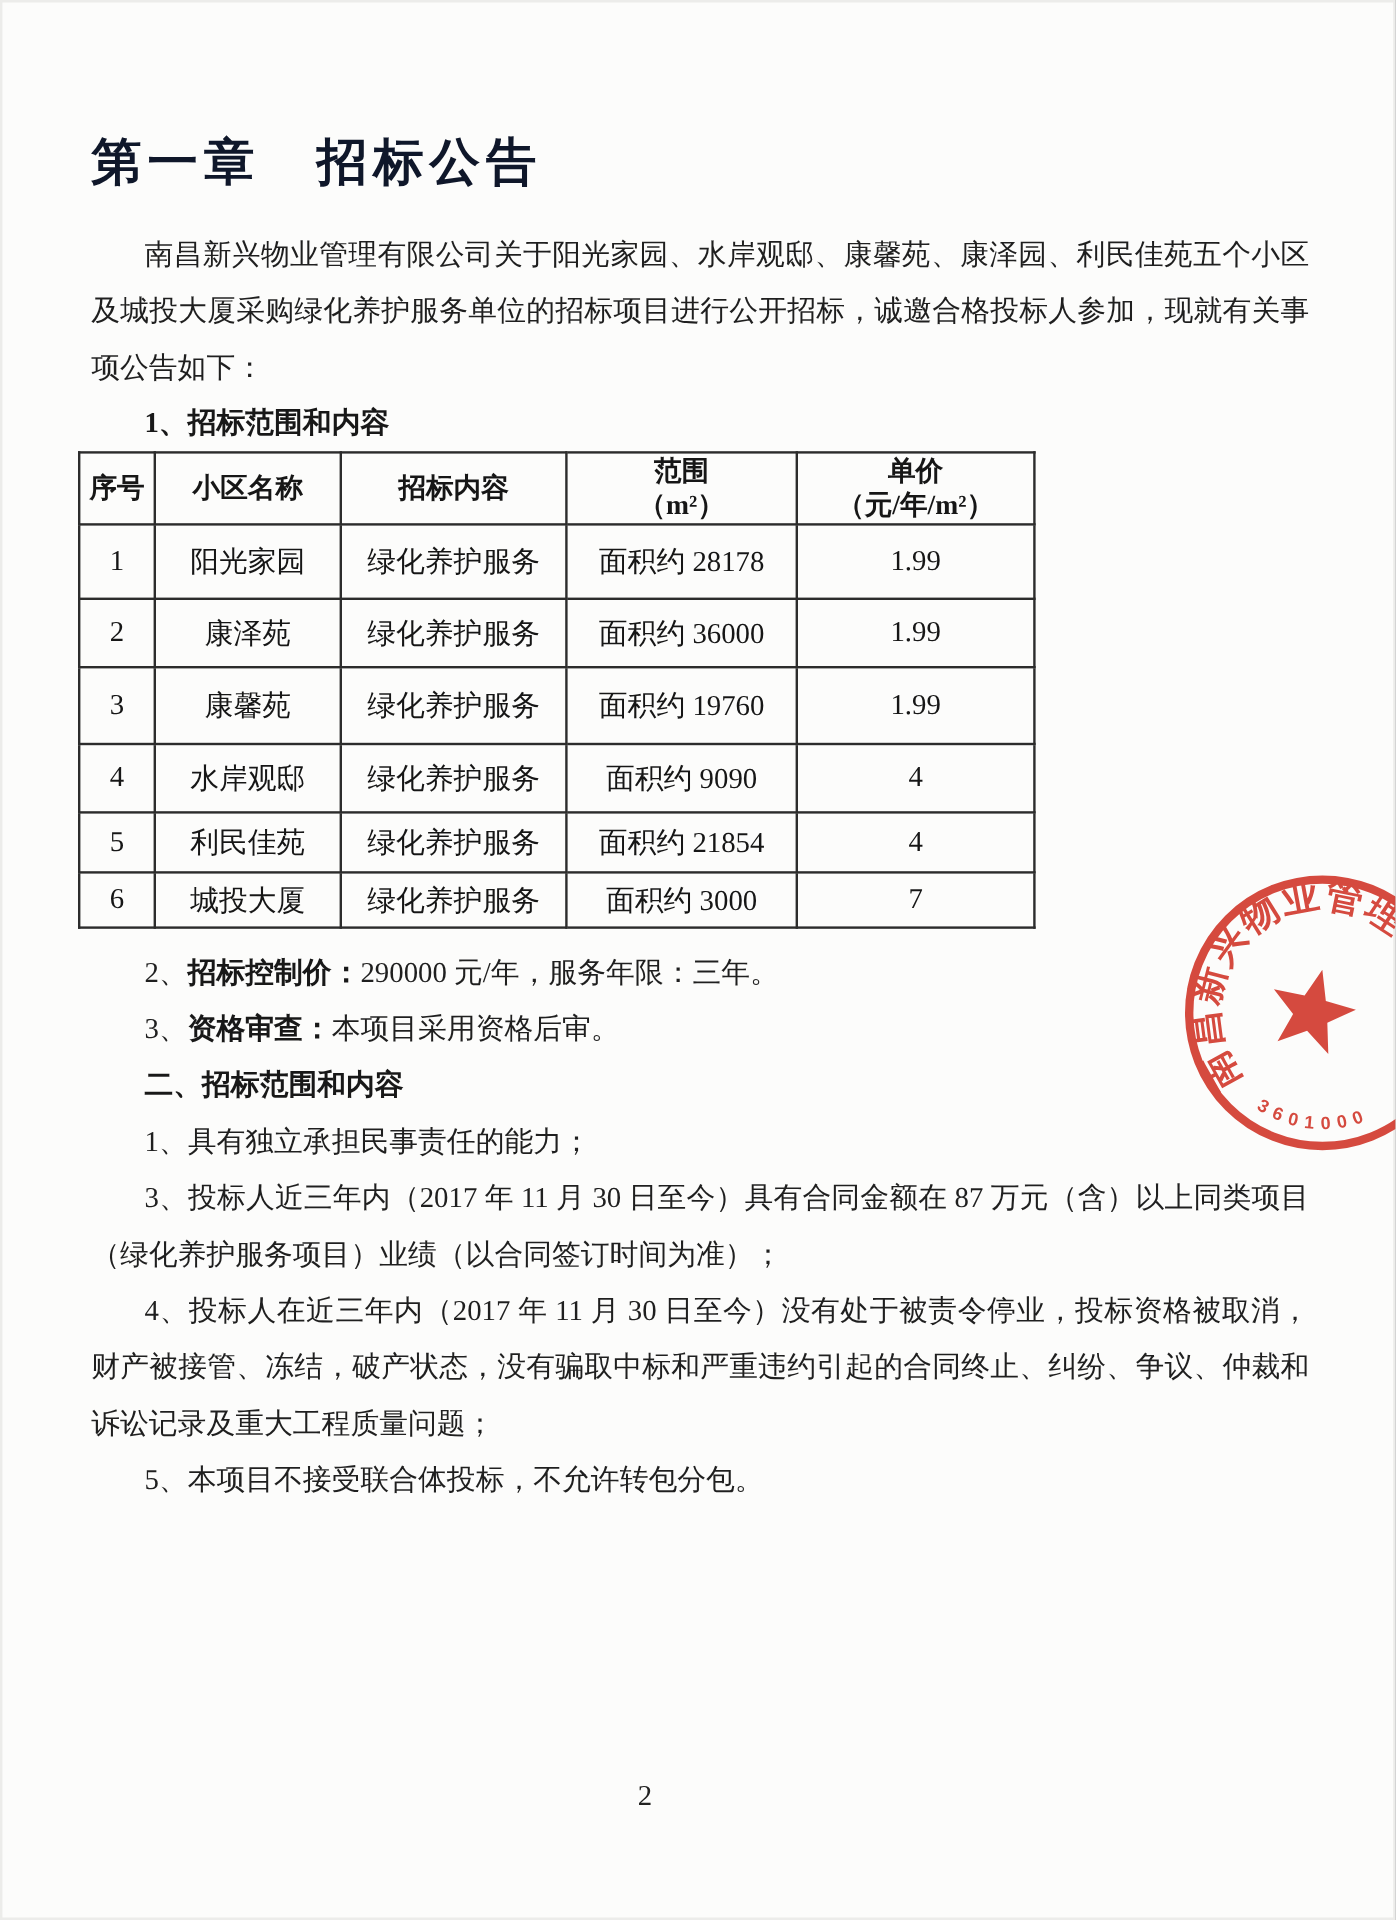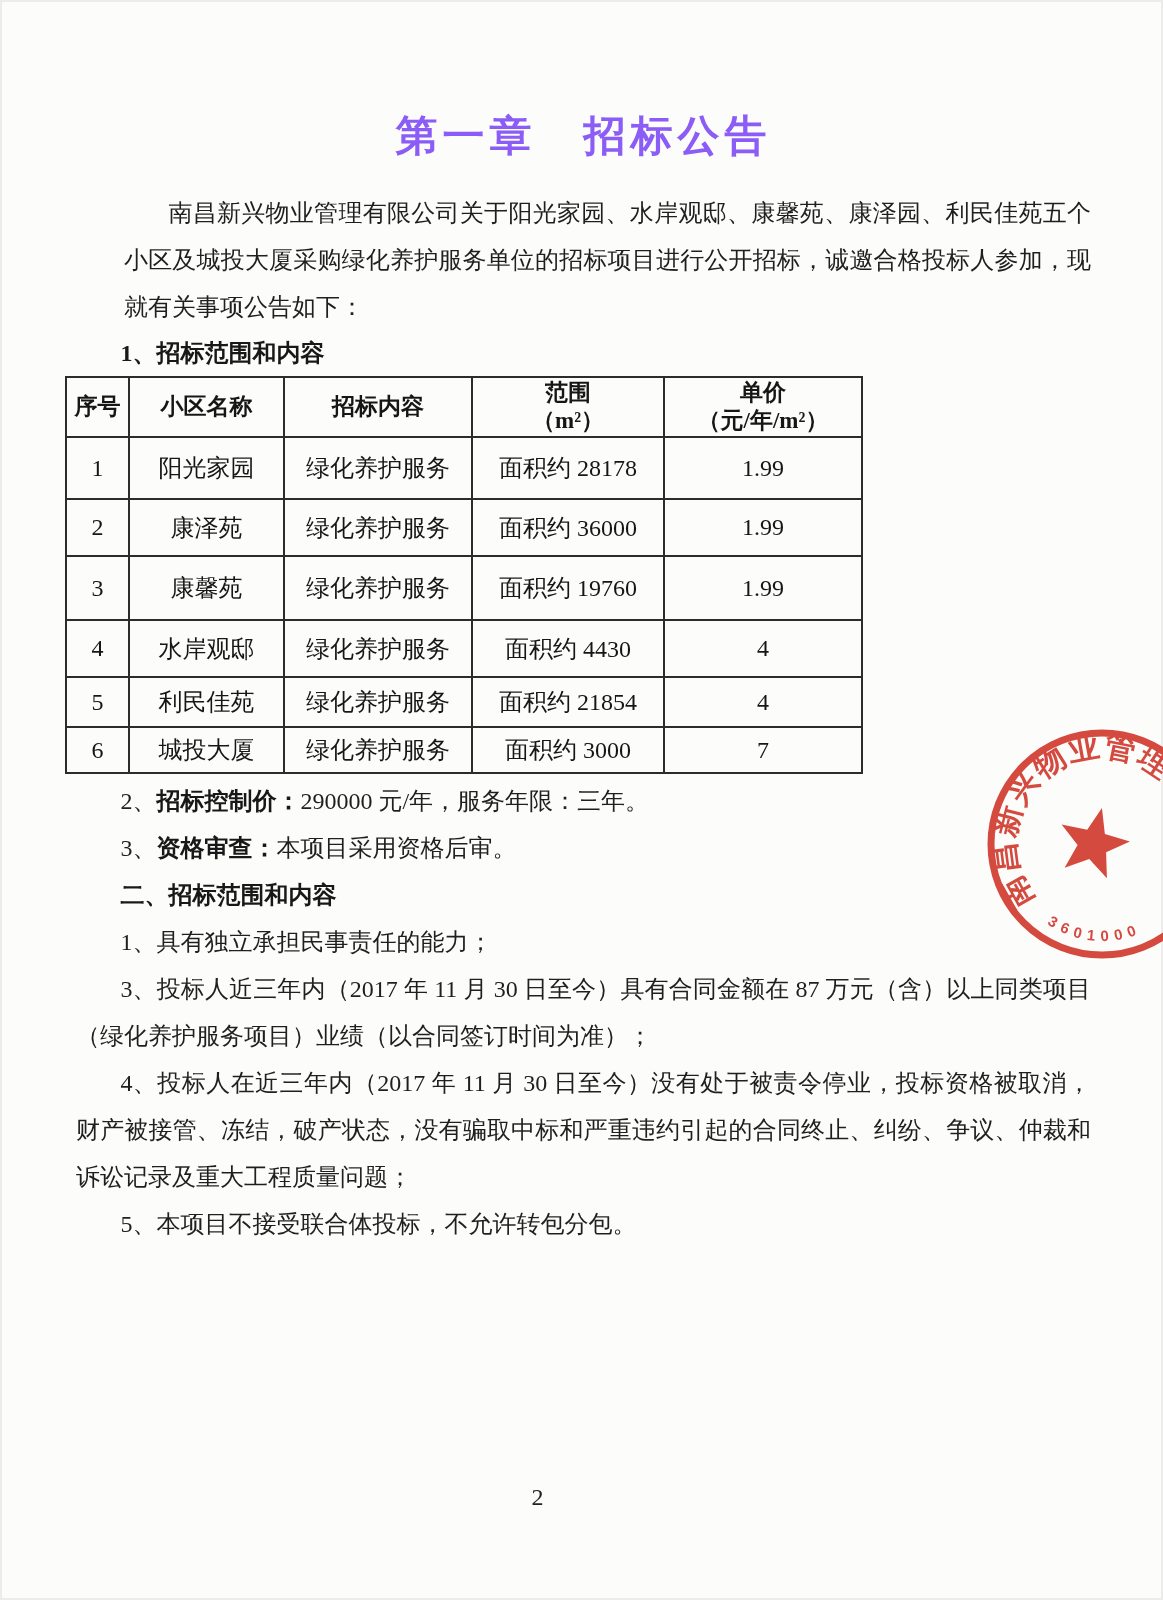--- a/index.html
+++ b/index.html
@@ -10,36 +10,36 @@
     background:#fcfcfb;
     overflow:hidden;
     font-family:"Liberation Serif","DejaVu Serif",serif;
     color:#1d1d1d;
     box-shadow:inset 0 0 0 2px #ececea;
   }
   .content{position:absolute;left:76px;right:72px;top:0;}
   .doc-title{
     margin:108px 0 0;
     font-size:42px;font-weight:bold;line-height:56px;
-    text-align:center;letter-spacing:5px;color:#8b5cf6;
+    letter-spacing:5px;color:#0f172a;
   }
   .doc-no{
     margin:26px 0 0;
     font-size:27px;font-weight:bold;line-height:34px;
     text-align:center;letter-spacing:1px;
   }
   .para{margin:0;font-size:24px;line-height:47px;text-align:justify;color:#1f1f1f;}
   .indent{text-indent:1.85em;}
   .bold{font-weight:bold;color:#181818;}
   .tight{line-height:45px;}
-  .intro{margin-top:26px;margin-left:48px;}
+  .intro{margin-top:26px;}
   .sec1{margin-top:-20px;}
   table.scope{
     border-collapse:collapse;
-    margin:0 0 4px -11px;
+    margin:0 0 14px -11px;
     width:796px;
     table-layout:fixed;
     font-size:24px;color:#161616;
   }
   table.scope col:nth-child(1){width:63px;}
   table.scope col:nth-child(2){width:155px;}
   table.scope col:nth-child(3){width:188px;}
   table.scope col:nth-child(4){width:192px;}
   table.scope col:nth-child(5){width:198px;}
   table.scope th,table.scope td{
@@ -131,21 +131,21 @@
           <td>3</td>
           <td>康馨苑</td>
           <td>绿化养护服务</td>
           <td>面积约 19760</td>
           <td>1.99</td>
         </tr>
         <tr>
           <td>4</td>
           <td>水岸观邸</td>
           <td>绿化养护服务</td>
-          <td>面积约 4430</td>
+          <td>面积约 9090</td>
           <td>4</td>
         </tr>
         <tr>
           <td>5</td>
           <td>利民佳苑</td>
           <td>绿化养护服务</td>
           <td>面积约 21854</td>
           <td>4</td>
         </tr>
         <tr>

